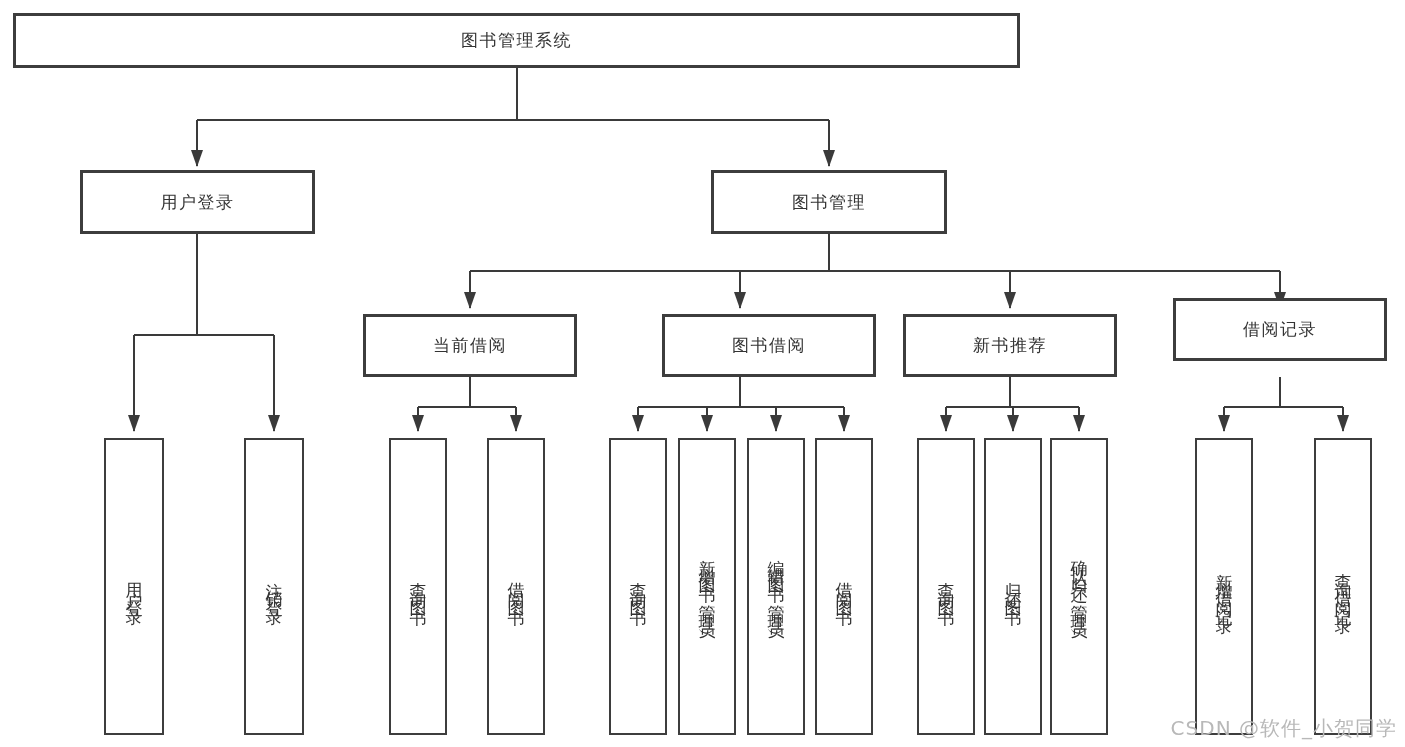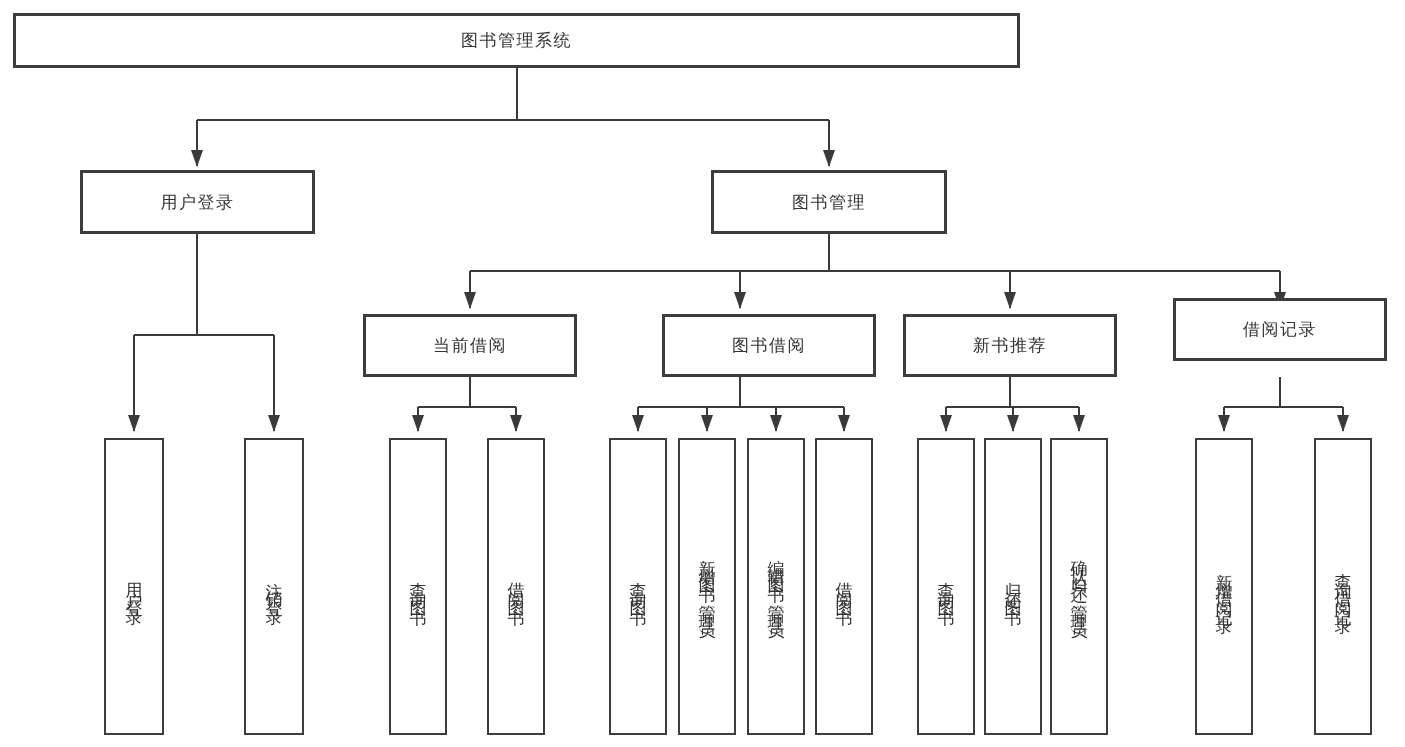--- a/index.html
+++ b/index.html
@@ -158,14 +158,15 @@
     <span>确认归还（管理员）</span>
   </div>
 
   <div class="node v" style="left:1195px;top:438px;width:58px;height:297px">
     <span>新增借阅记录</span>
   </div>
   <div class="node v" style="left:1314px;top:438px;width:58px;height:297px">
     <span>查询借阅记录</span>
   </div>
 
+  <div class="watermark">CSDN @软件_小贺同学</div>
 
 </div>
 
 </body></html>

